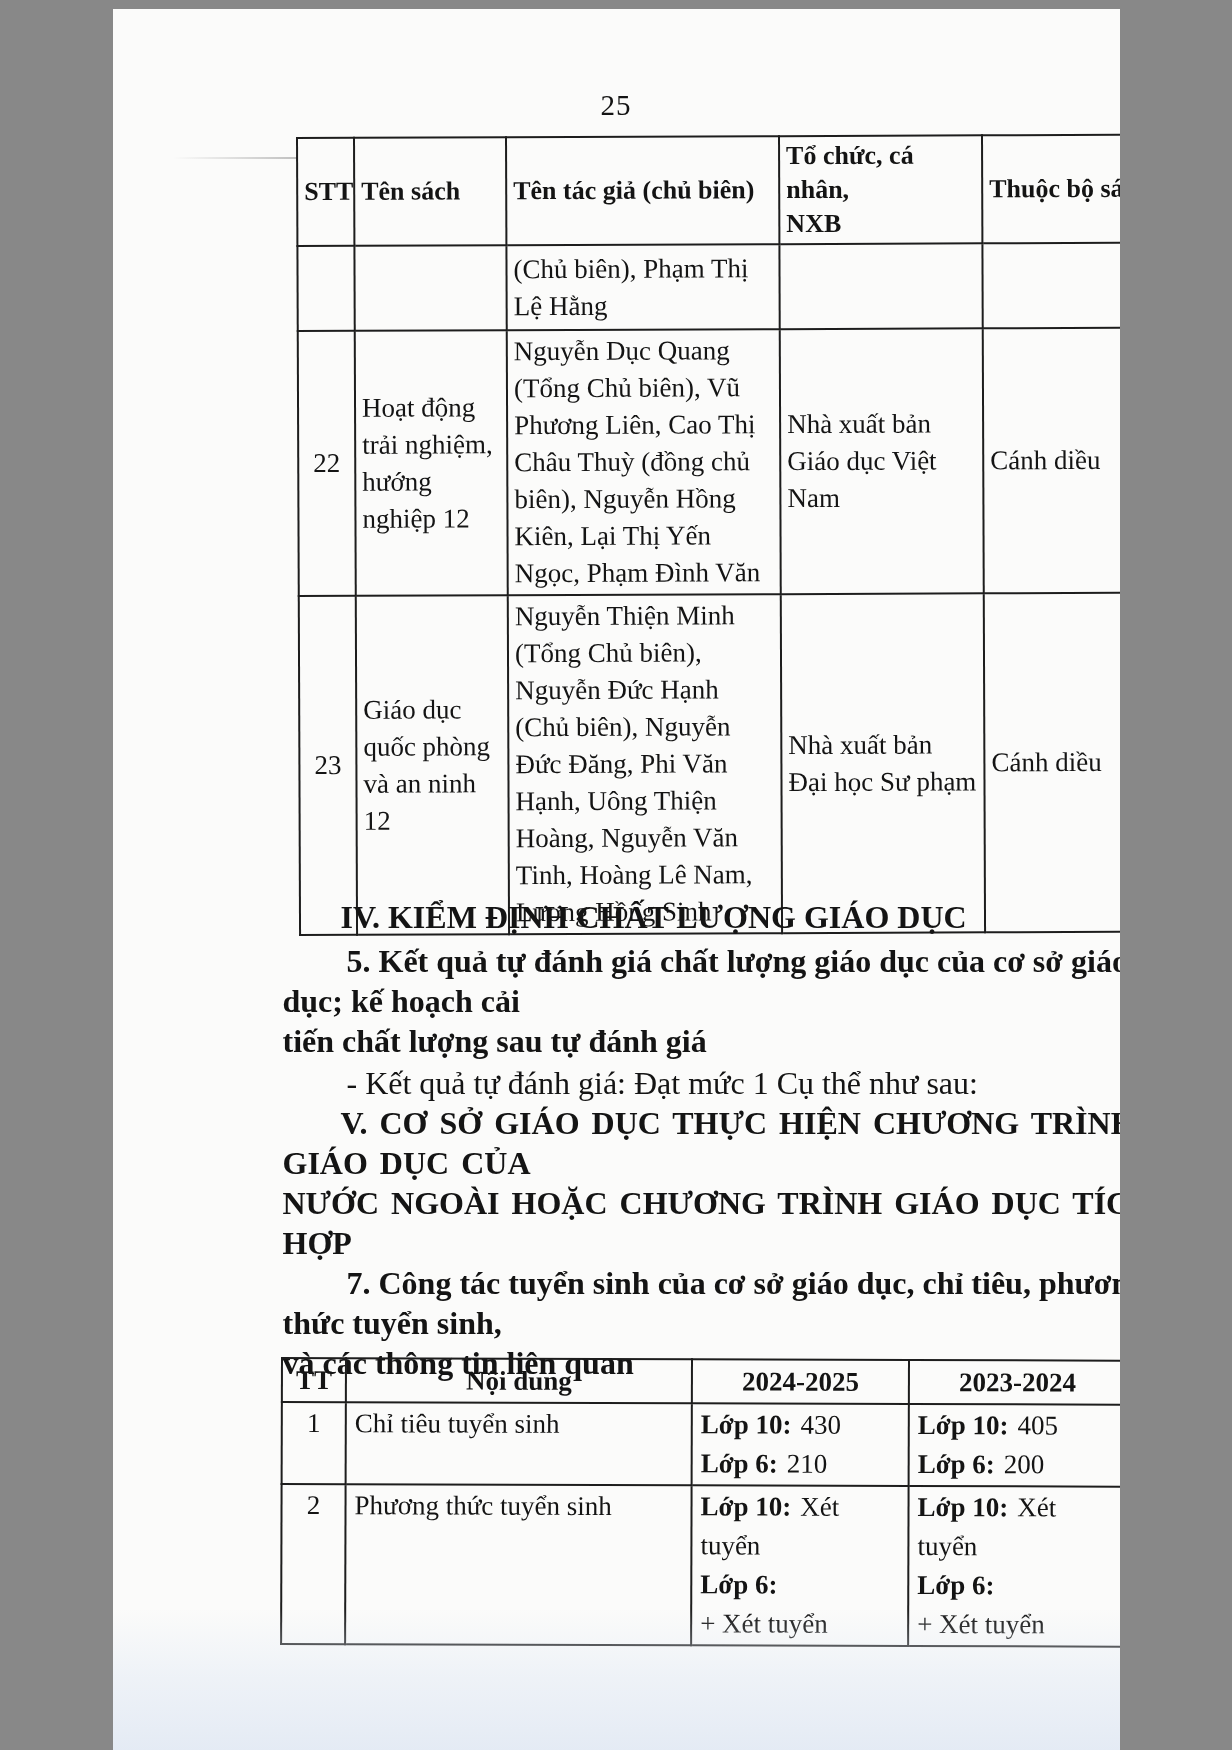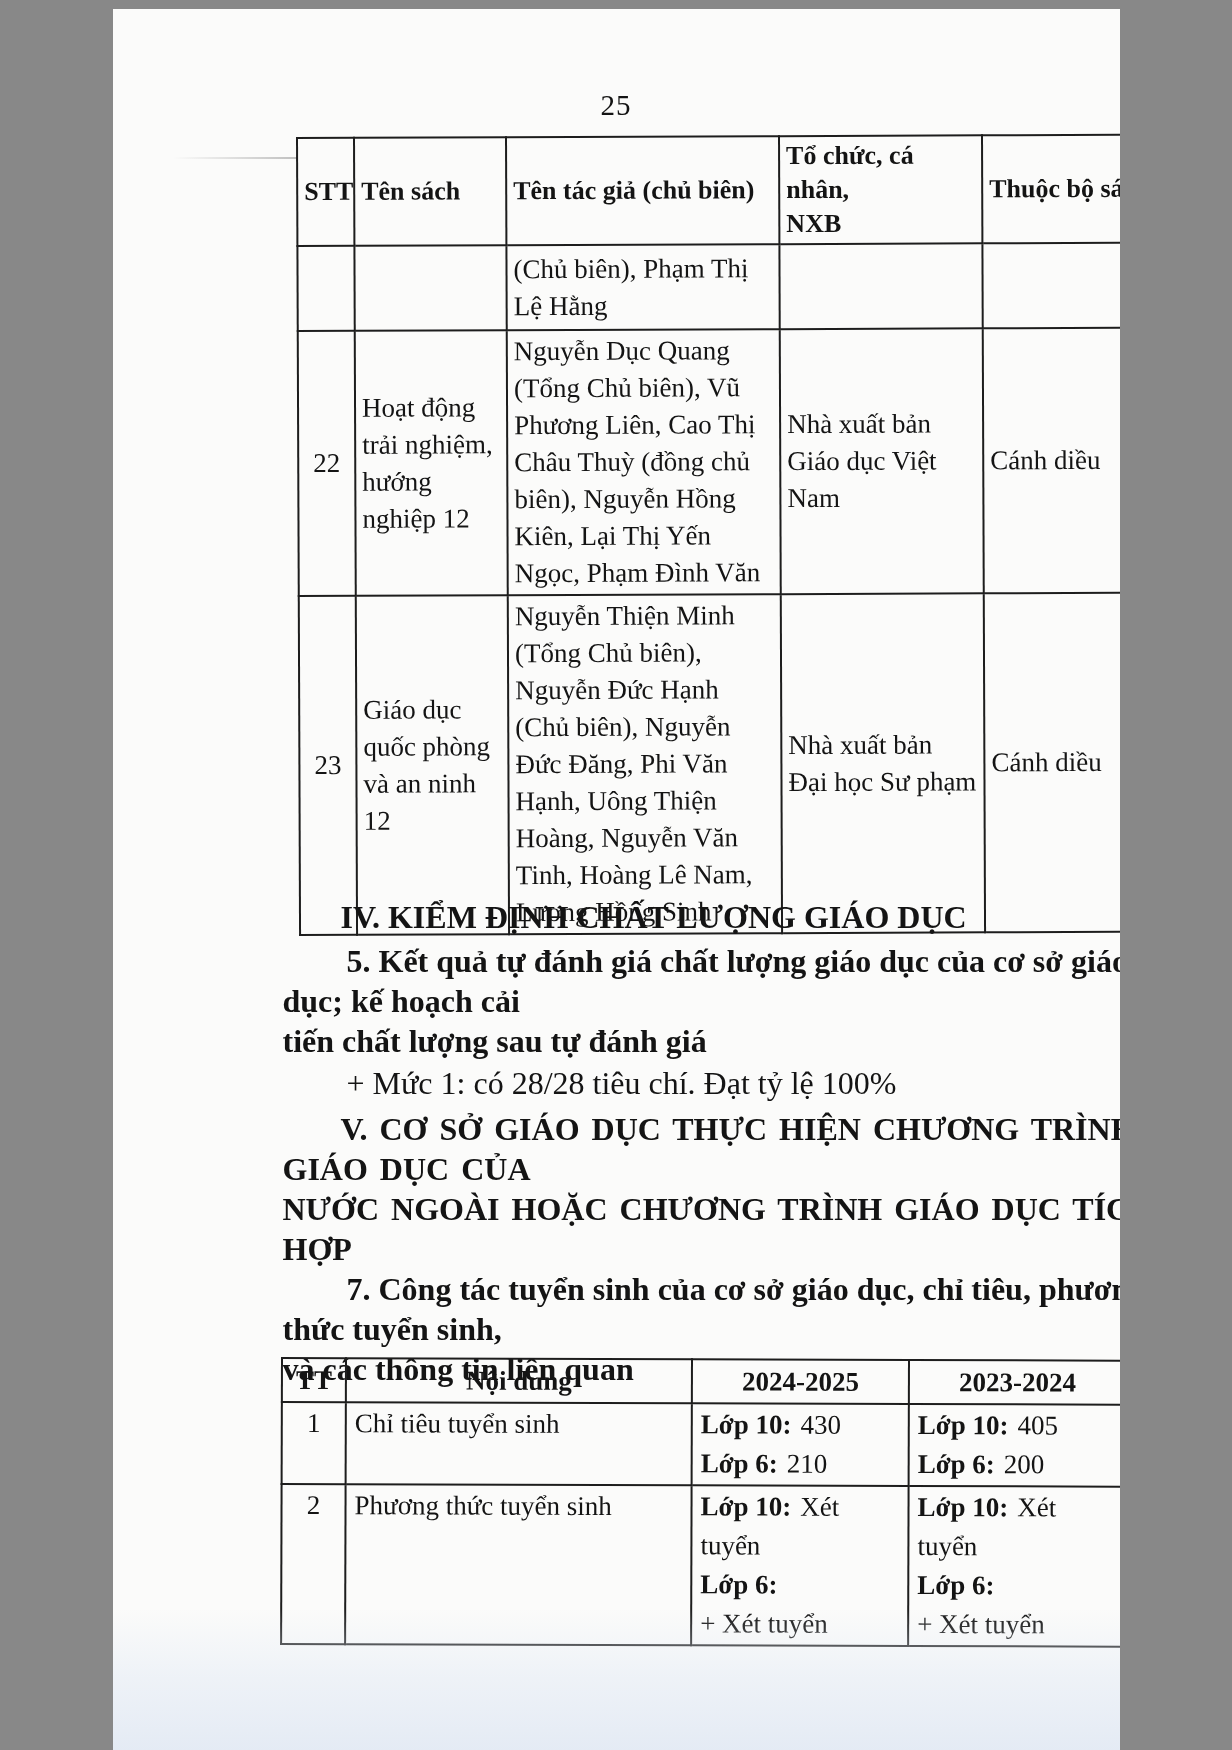--- a/index.html
+++ b/index.html
@@ -129,21 +129,21 @@
         <td>Cánh diều</td>
       </tr>
     </tbody>
       </table>
   </div>
 
   <div class="sections">
     <p class="b ind1 mb4">IV. KIỂM ĐỊNH CHẤT LƯỢNG GIÁO DỤC</p>
     <p class="b ind2 mb2">5.   Kết quả tự đánh giá chất lượng giáo dục của cơ sở giáo dục; kế hoạch cải
 tiến chất lượng sau tự đánh giá</p>
-    <p class="ind2 mb6">+ Mức 1: có 28/28 tiêu chí. Đạt tỷ lệ 100%</p>
+    <p class="ind2">- Kết quả tự đánh giá: Đạt mức 1 Cụ thể như sau:</p>
     <p class="b ind1 ws">V.  CƠ SỞ GIÁO DỤC THỰC HIỆN CHƯƠNG TRÌNH GIÁO DỤC CỦA
 NƯỚC NGOÀI HOẶC CHƯƠNG TRÌNH GIÁO DỤC TÍCH HỢP</p>
     <p class="b ind2">7. Công tác tuyển sinh của cơ sở giáo dục, chỉ tiêu, phương thức tuyển sinh,
 và các thông tin liên quan</p>
   </div>
 
   <div class="t2wrap">
     <table class="t2">
       <colgroup>
         <col style="width:64px">

